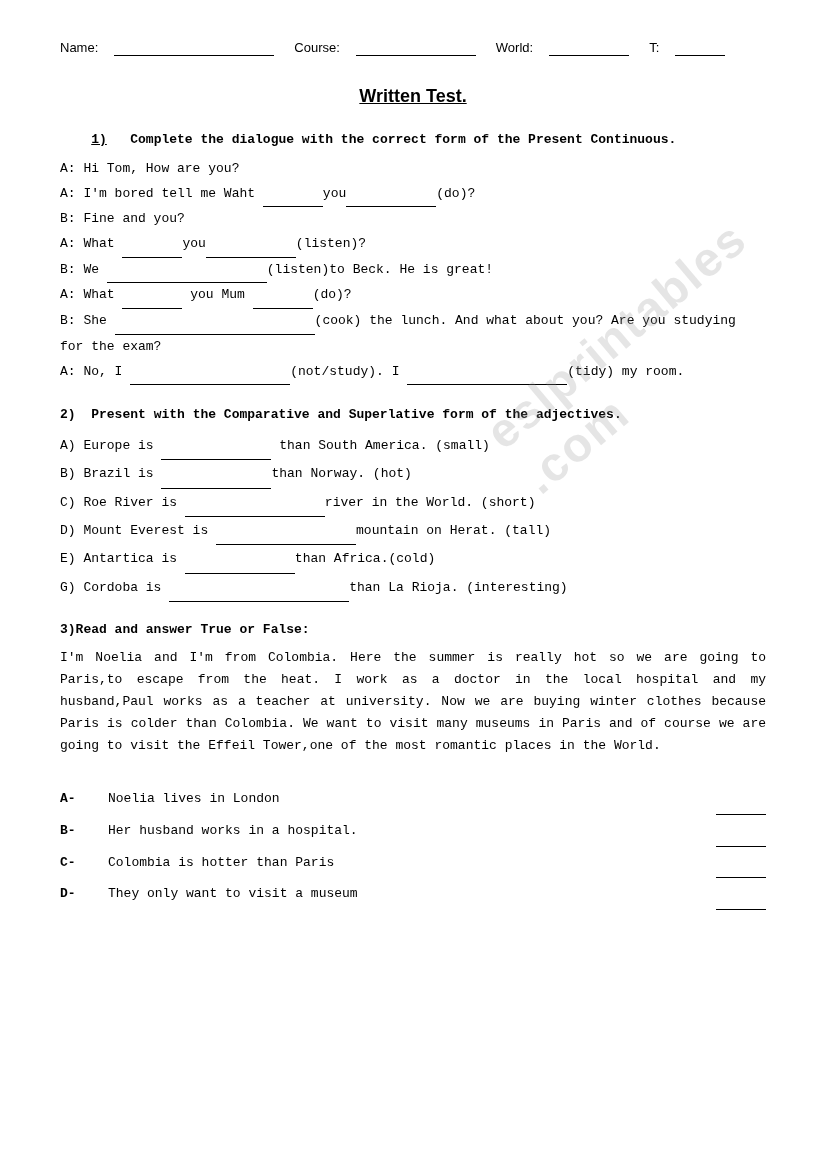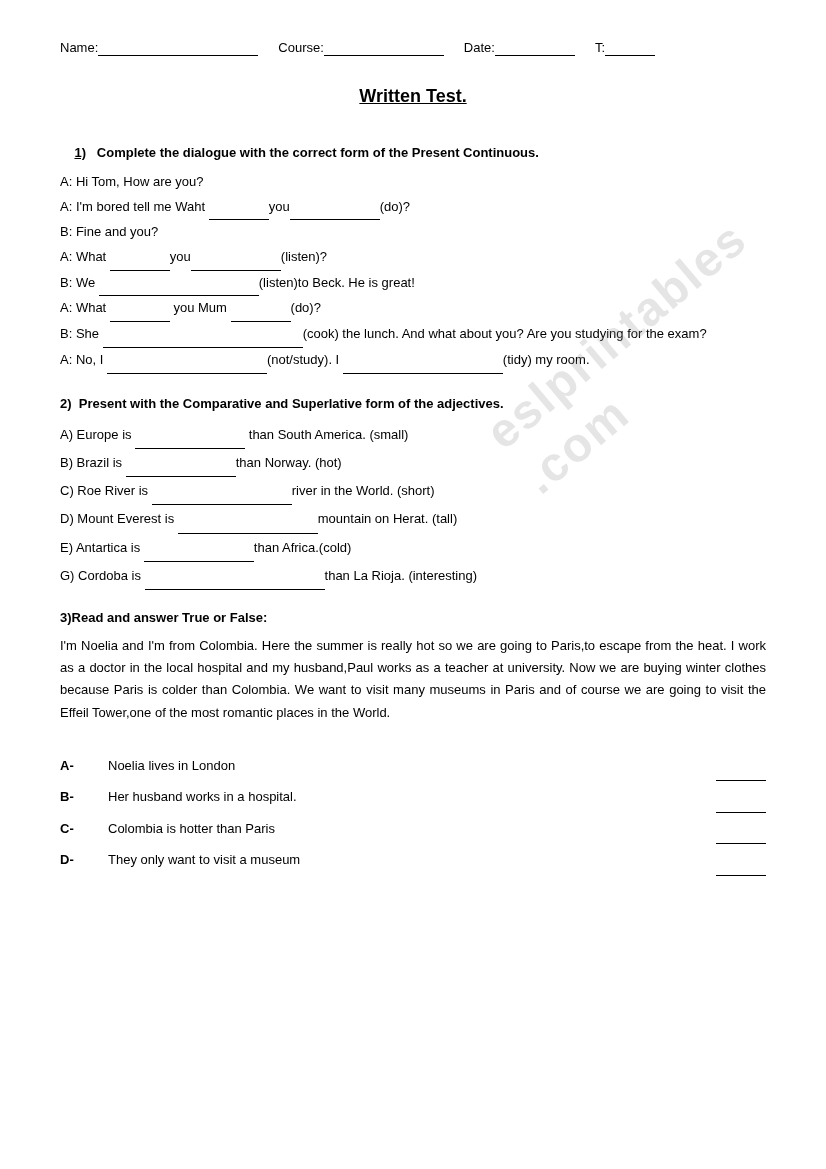--- a/index.html
+++ b/index.html
@@ -22,42 +22,43 @@
     .header-row {
       display: flex;
       gap: 20px;
       margin-bottom: 30px;
       font-size: 13px;
     }
 
     .header-field {
       display: flex;
       align-items: baseline;
-      gap: 0;
+      gap: 16px;
     }
 
     .header-label {
       font-weight: normal;
     }
 
     .header-line {
       border-bottom: 1px solid #000;
       display: inline-block;
     }
 
     .page-title {
       text-align: center;
       font-size: 18px;
       font-weight: bold;
       text-decoration: underline;
-      margin-bottom: 38px;
+      margin-bottom: 25px;
     }
 
     .section {
       margin-bottom: 20px;
+      font-family: Liberation Mono, monospace;
     }
 
     .section-title {
       font-weight: bold;
       margin-bottom: 10px;
       font-size: 13px;
     }
 
     .section-title .section-num {
       text-decoration: underline;
@@ -163,21 +164,21 @@
 <div class="header-row">
   <div class="header-field">
     <span class="header-label">Name:</span>
     <span class="header-line" style="width:160px;">&nbsp;</span>
   </div>
   <div class="header-field">
     <span class="header-label">Course:</span>
     <span class="header-line" style="width:120px;">&nbsp;</span>
   </div>
   <div class="header-field">
-    <span class="header-label">Date:</span>
+    <span class="header-label">World:</span>
     <span class="header-line" style="width:80px;">&nbsp;</span>
   </div>
   <div class="header-field">
     <span class="header-label">T:</span>
     <span class="header-line" style="width:50px;">&nbsp;</span>
   </div>
 </div>
 
 <div class="page-title">Written Test.</div>
 

